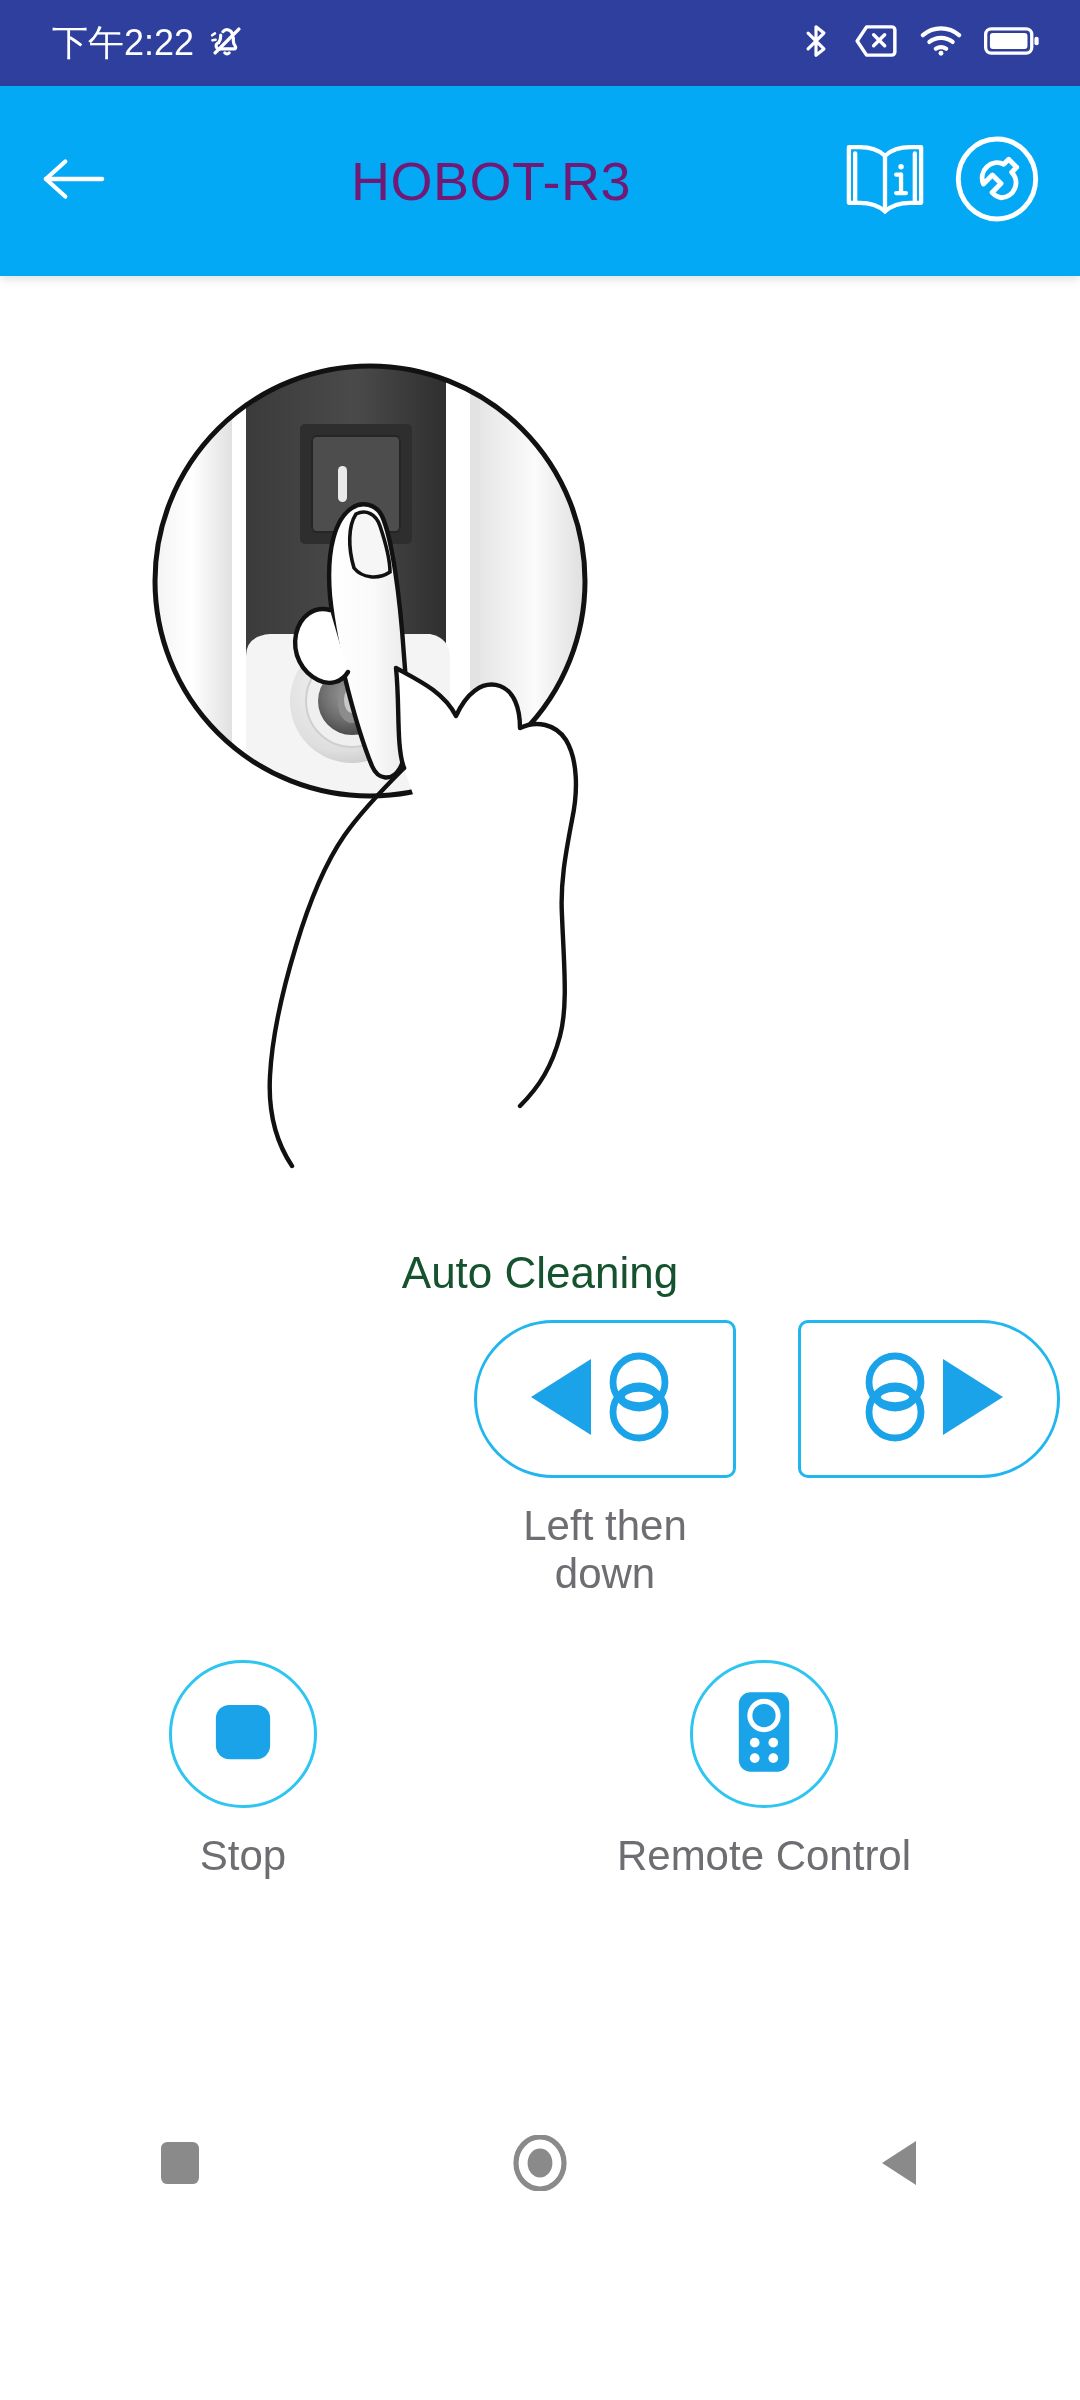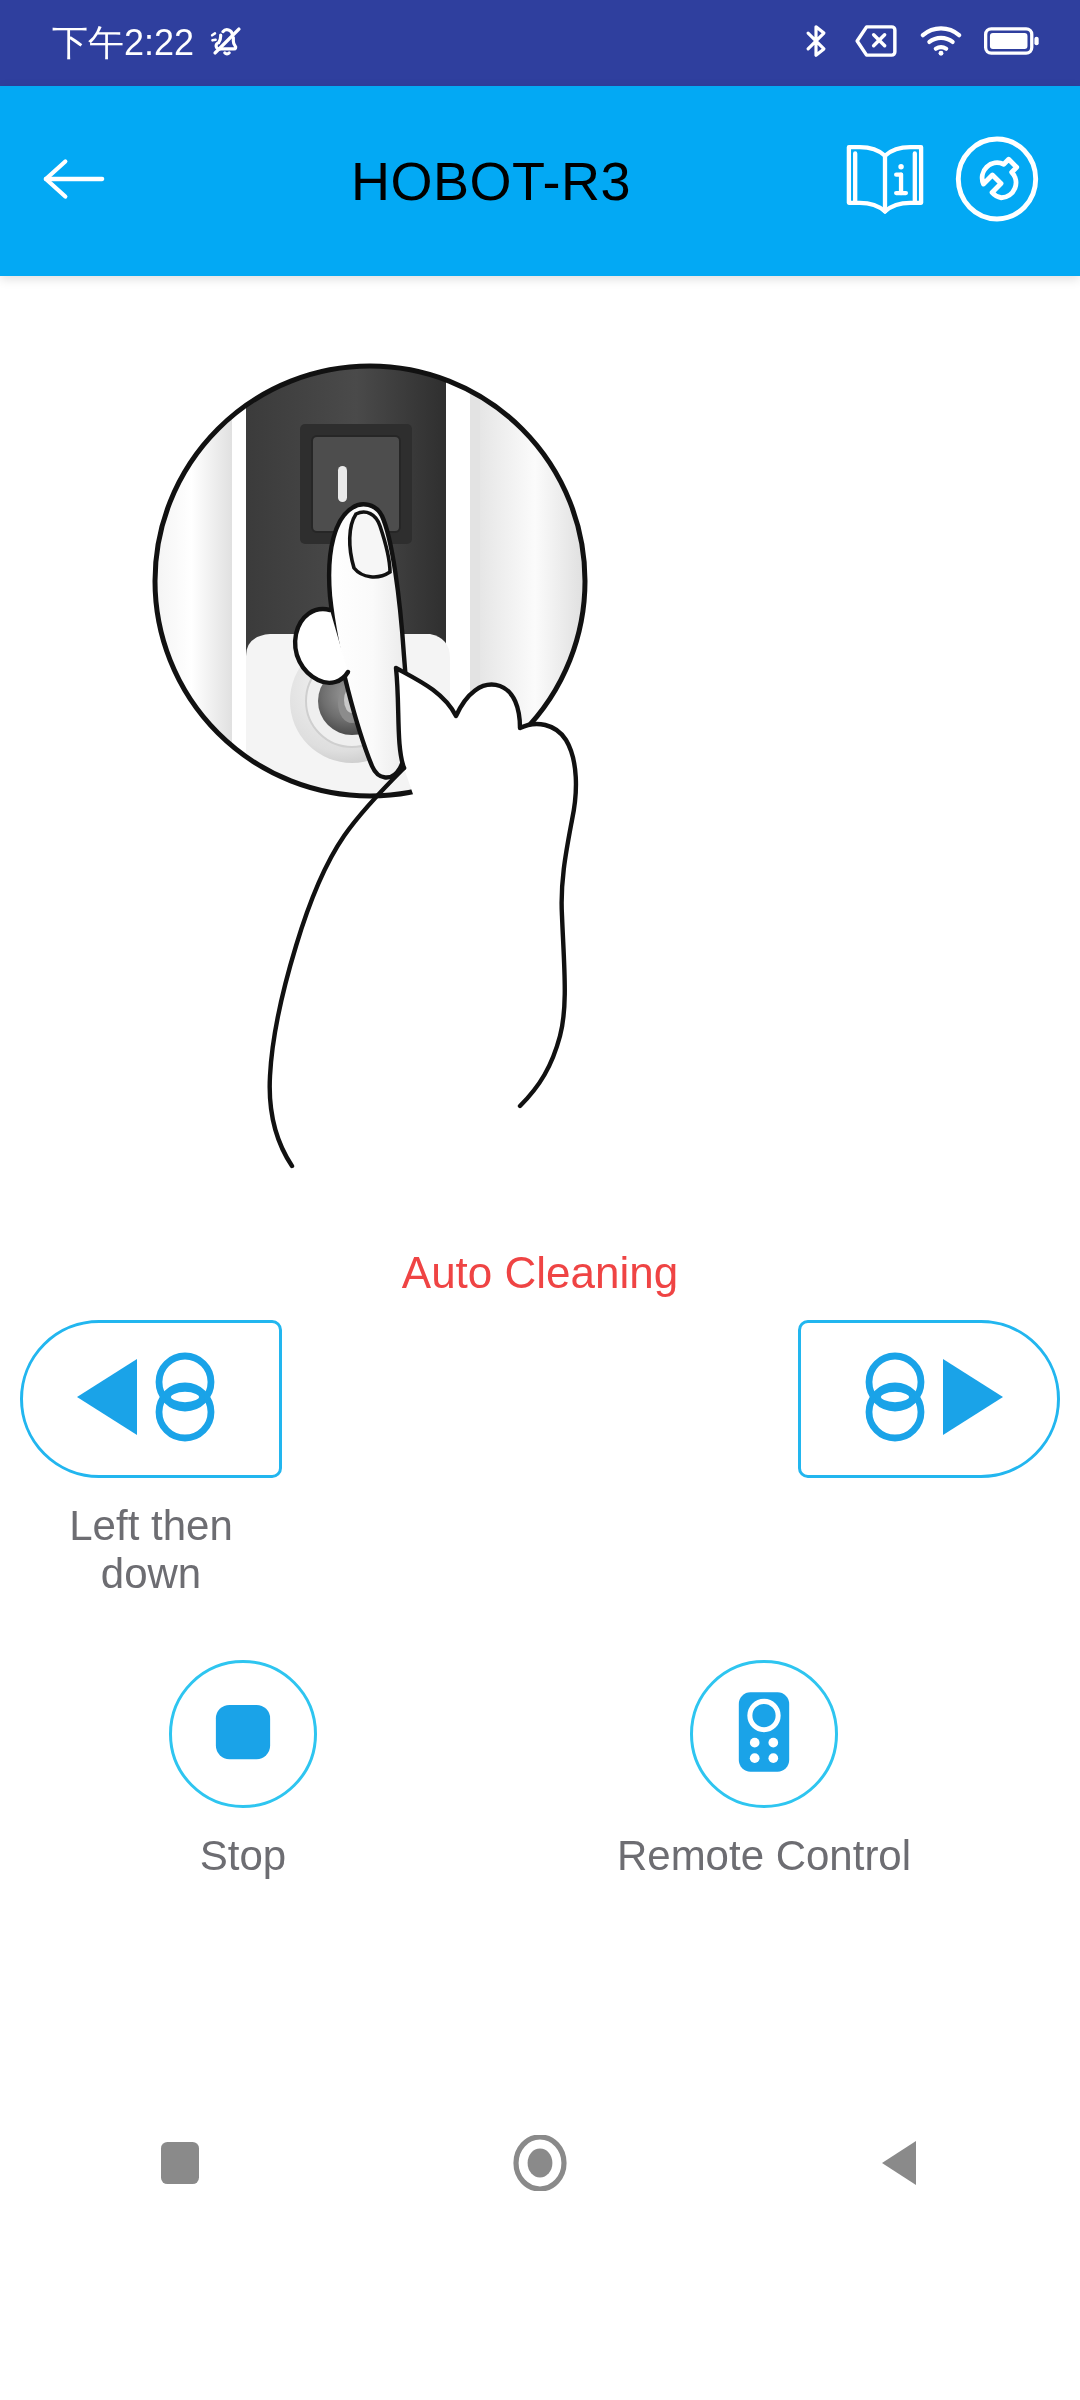--- a/index.html
+++ b/index.html
@@ -26,43 +26,43 @@
   
   .appbar {
     position:absolute; top:86px; left:0; width:1080px; height:190px;
     background:#03A9F4;
     display:flex; align-items:center;
     box-shadow: 0 3px 10px rgba(0,0,0,0.13);
     z-index: 5;
   }
   .back-btn { width:150px; display:flex; align-items:center; justify-content:center; }
   .appbar-title {
-    flex:1; text-align:center; color:#000000; font-size:54px;
+    flex:1; text-align:center; color:#701a75; font-size:54px;
     font-weight:400; letter-spacing:0.5px; margin-left:-10px;
   }
   .appbar-actions { display:flex; align-items:center; gap:26px; padding-right:40px; }
 
   
   .hero {
     position:absolute; top:276px; left:0; width:1080px; height:920px;
   }
   .hero-svg { position:absolute; top:0; left:0; }
   .power-label {
     position:absolute; left:660px; top:556px;
     font-size:50px; color:#4a4a4a; white-space:nowrap;
   }
 
   
   .section-title {
     position:absolute; top:1248px; left:0; width:1080px;
-    text-align:center; font-size:44px; color:#ef4444;
+    text-align:center; font-size:44px; color:#14532d;
   }
   .dir-row {
     position:absolute; top:1320px; left:0; width:1080px;
-    display:flex; justify-content:space-between; align-items:flex-start; gap:22px;
+    display:flex; justify-content:flex-end; align-items:flex-start; gap:22px;
   }
   .dir-cell { width:302px; display:flex; flex-direction:column; align-items:center; }
   .dir-btn {
     width:262px; height:158px;
     display:flex; align-items:center; justify-content:center; gap:14px;
     background:#ffffff;
   }
   .dir-btn.left {
     border:3px solid #22b6ef;
     border-radius: 80px 10px 10px 80px;

